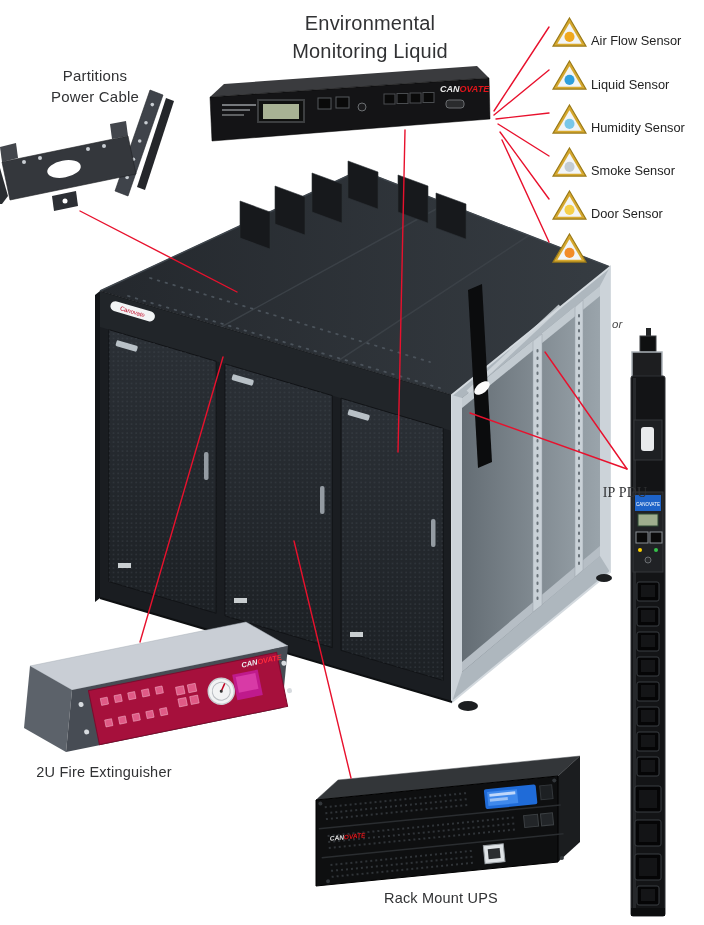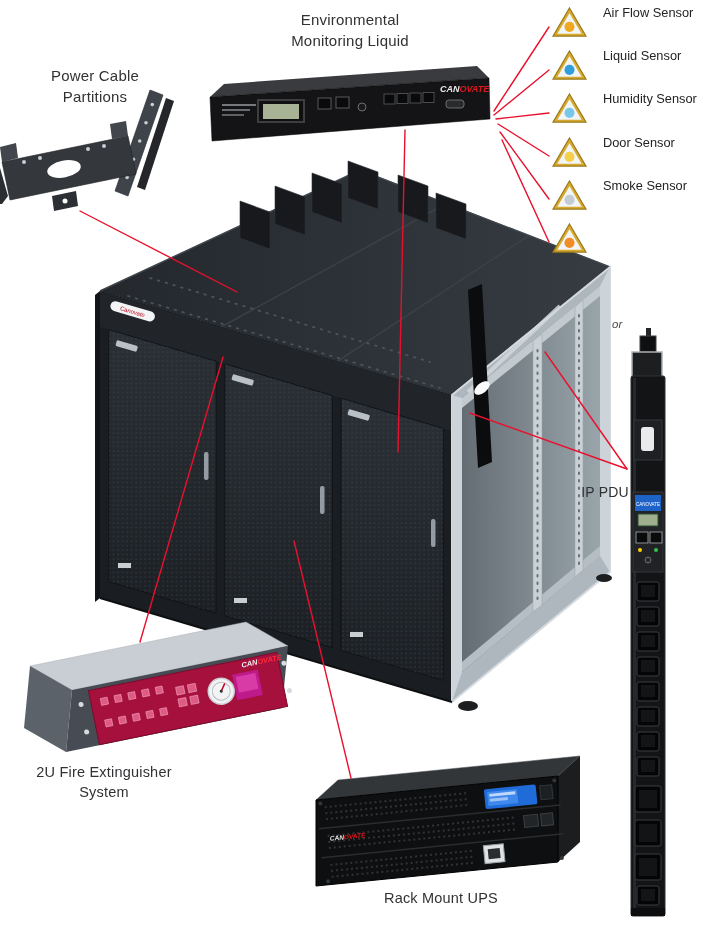--- a/index.html
+++ b/index.html
@@ -4,28 +4,28 @@
 <style>
   * { box-sizing: border-box; }
   html, body { margin: 0; padding: 0; background: #ffffff; }
   .stage {
     position: relative; width: 704px; height: 925px; background: #fff;
     font-family: "Liberation Sans", sans-serif; overflow: hidden;
   }
   svg.layer { position: absolute; left: 0; top: 0; }
   #connectors { z-index: 5; pointer-events: none; }
   .label { position: absolute; z-index: 10; color: #313234; text-align: center; line-height: 1.38; letter-spacing: .2px; }
-  .label.env        { left: 236px; top: 10px;  width: 228px; font-size: 15px; }
+  .label.env        { left: 256px; top: 10px;  width: 228px; font-size: 20px; }
   .label.partitions { left: 2px;   top: 66px;  width: 186px; font-size: 15px; }
   .label.or         { left: 612px; top: 317px; width: 30px;  font-size: 11.5px; color: #4a4a4a; text-align: left; font-style: italic; }
-  .label.ippdu      { left: 570px; top: 483px; width: 70px;  font-size: 14px; }
+  .label.ippdu      { left: 590px; top: 483px; width: 70px;  font-size: 14px; font-family: Liberation Serif, serif; }
   .label.fire       { left: 6px;   top: 762px; width: 196px; font-size: 14.5px; }
   .label.ups        { left: 328px; top: 888px; width: 226px; font-size: 14.5px; }
   .sensor-list { position: absolute; z-index: 10; left: 551px; top: 6px; width: 152px; }
-  .sensor { display: flex; align-items: flex-start; height: 43.2px; gap: 15px; }
+  .sensor { display: flex; align-items: flex-end; height: 43.2px; gap: 3px; }
   .sensor-icon { width: 37px; height: 33px; flex: 0 0 auto; }
   .sensor-label { font-size: 12.8px; color: #232323; line-height: 1.15; }
 </style>
 </head>
 <body>
 
 <div class="stage">
 
   <svg id="art" class="layer" width="704" height="925" viewBox="0 0 704 925">
     <defs>
@@ -295,22 +295,22 @@
       <line x1="351" y1="778" x2="294" y2="541"></line>
     </g>
   </svg>
 
   <div class="label env">
     <div>Environmental</div>
     <div>Monitoring Liquid</div>
   </div>
 
   <div class="label partitions">
+    <div>Partitions</div>
     <div>Power Cable</div>
-    <div>Partitions</div>
   </div>
 
   <div class="sensor-list">
 
       <div class="sensor">
         <svg class="sensor-icon" viewBox="0 0 38 34">
           <path d="M19 2 L36 31 L2 31 Z" fill="#d7a92f" stroke="#9a7a18" stroke-width="1.2"></path>
           <path d="M19 7.5 L31.5 28.5 L6.5 28.5 Z" fill="#f2f5f7"></path>
           <circle cx="19" cy="21.5" r="5.2" fill="#f0a81e"></circle>
         </svg>
@@ -332,46 +332,45 @@
           <path d="M19 7.5 L31.5 28.5 L6.5 28.5 Z" fill="#f2f5f7"></path>
           <circle cx="19" cy="21.5" r="5.2" fill="#79c7e8"></circle>
         </svg>
         <div class="sensor-label">Humidity Sensor</div>
       </div>
 
       <div class="sensor">
         <svg class="sensor-icon" viewBox="0 0 38 34">
           <path d="M19 2 L36 31 L2 31 Z" fill="#d7a92f" stroke="#9a7a18" stroke-width="1.2"></path>
           <path d="M19 7.5 L31.5 28.5 L6.5 28.5 Z" fill="#f2f5f7"></path>
+          <circle cx="19" cy="21.5" r="5.2" fill="#c3ccd3"></circle>
+        </svg>
+        <div class="sensor-label">Smoke Sensor</div>
+      </div>
+
+      <div class="sensor">
+        <svg class="sensor-icon" viewBox="0 0 38 34">
+          <path d="M19 2 L36 31 L2 31 Z" fill="#d7a92f" stroke="#9a7a18" stroke-width="1.2"></path>
+          <path d="M19 7.5 L31.5 28.5 L6.5 28.5 Z" fill="#f2f5f7"></path>
           <circle cx="19" cy="21.5" r="5.2" fill="#f5cf4a"></circle>
         </svg>
         <div class="sensor-label">Door Sensor</div>
-      </div>
-
-      <div class="sensor">
-        <svg class="sensor-icon" viewBox="0 0 38 34">
-          <path d="M19 2 L36 31 L2 31 Z" fill="#d7a92f" stroke="#9a7a18" stroke-width="1.2"></path>
-          <path d="M19 7.5 L31.5 28.5 L6.5 28.5 Z" fill="#f2f5f7"></path>
-          <circle cx="19" cy="21.5" r="5.2" fill="#c3ccd3"></circle>
-        </svg>
-        <div class="sensor-label">Smoke Sensor</div>
       </div>
 
       <div class="sensor">
         <svg class="sensor-icon" viewBox="0 0 38 34">
           <path d="M19 2 L36 31 L2 31 Z" fill="#d7a92f" stroke="#9a7a18" stroke-width="1.2"></path>
           <path d="M19 7.5 L31.5 28.5 L6.5 28.5 Z" fill="#f2f5f7"></path>
           <circle cx="19" cy="21.5" r="5.2" fill="#f28c28"></circle>
         </svg>
       </div>
     </div>
 
   <div class="label or">or</div>
   <div class="label ippdu">IP PDU</div>
 
   <div class="label fire">
     <div>2U Fire Extinguisher</div>
-    <div>System</div>
   </div>
 
   <div class="label ups">Rack Mount UPS</div>
 
 </div>
 
 </body></html>

